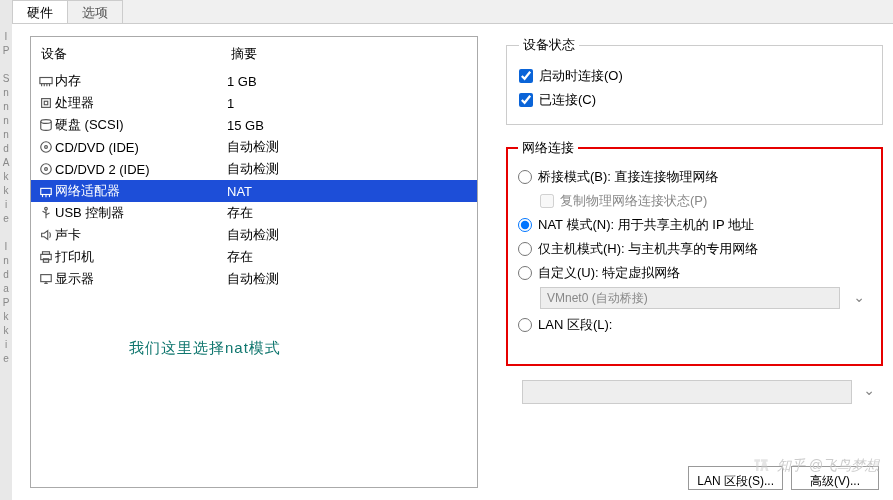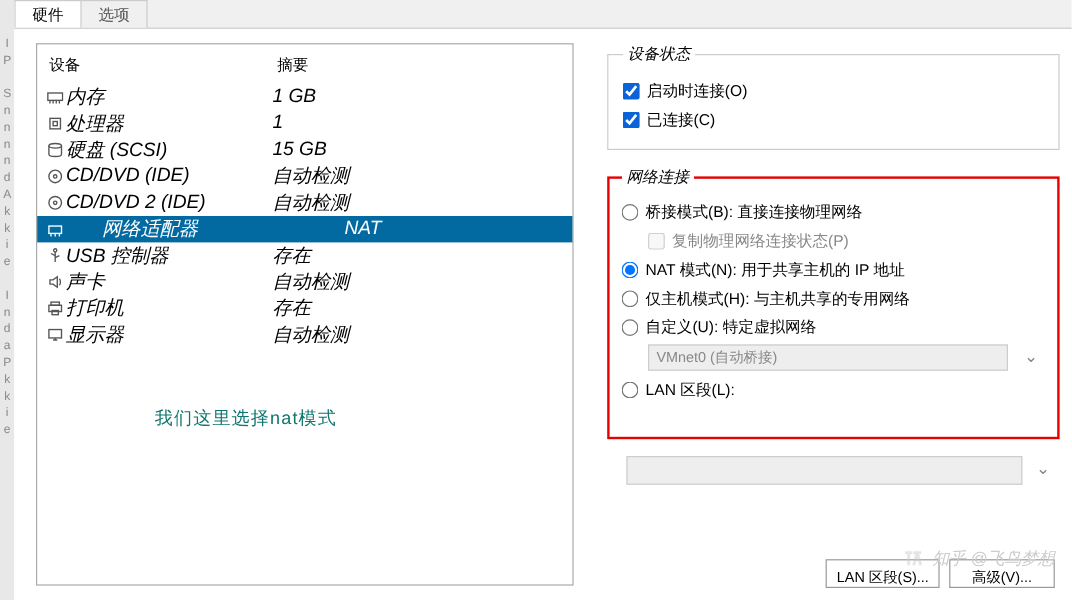--- a/index.html
+++ b/index.html
@@ -70,27 +70,25 @@
     color:#000;
     border-bottom: 1px solid transparent;
   }
   .dev-header .col-dev{width:190px;}
   .dev-list{}
   .dev-row {
     display:flex;
     align-items:center;
     height:22px;
     padding-left:6px;
-    font-size:16px;
-    font-style:italic;
+    font-size:13px;
   }
   .dev-row.selected{
-    background:#0369a1;
+    background:#1d4ed8;
     color:#fff;
-    gap:30px;
   }
   .dev-row .ico{
     width:18px;
     display:flex;
     justify-content:center;
     align-items:center;
   }
   .dev-row .ico svg{width:14px;height:14px;}
   .dev-row.selected .ico svg *{stroke:#fff !important;}
   .dev-row .name{width:172px;}
@@ -115,21 +113,20 @@
     font-size:13px;
   }
   fieldset.highlight{
     border:2px solid #e60000;
     padding:6px 8px 25px 10px;
   }
   legend{
     font-size:13px;
     padding:0 4px;
     color:#000;
-    font-style:italic;
   }
   .chk-row, .radio-row{
     display:flex;
     align-items:center;
     margin:4px 0;
     line-height:20px;
   }
   .chk-row input[type=checkbox]{
     width:14px;height:14px;margin:0 6px 0 0;
     accent-color:#0a64d8;

